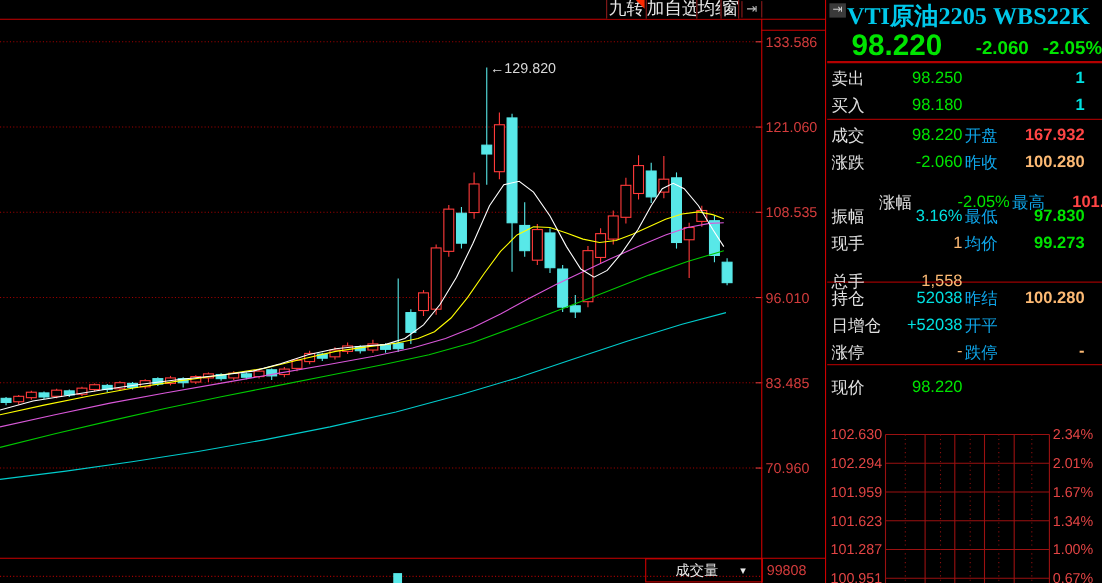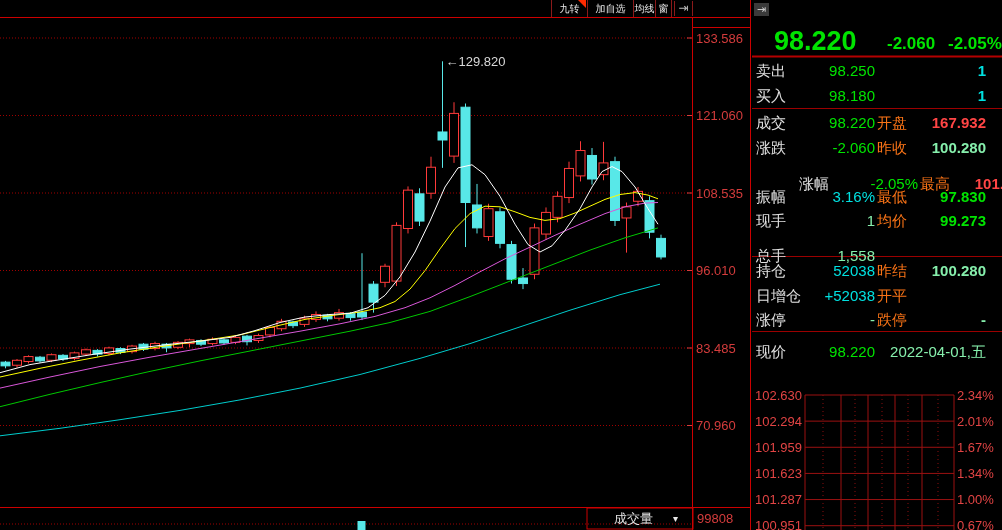--- a/index.html
+++ b/index.html
@@ -1,44 +1,44 @@
 <!DOCTYPE html>
 <html><head>
 <meta charset="utf-8">
 <style>
   html,body{margin:0;padding:0;background:#000;}
   body{width:1002px;height:530px;position:relative;overflow:hidden;
        font-family:"Liberation Sans",sans-serif;}
   #chart-svg{position:absolute;left:0;top:0;}
   
   #toolbar{position:absolute;left:551px;top:0;height:17px;display:flex;z-index:5;}
-  .tbtn{position:relative;height:17px;line-height:17px;color:#e8e8e8;font-size:10px;
+  .tbtn{position:relative;height:17px;line-height:17px;color:#e8e8e8;font-size:16px;
         text-align:center;border-left:1px solid #8b1a1a;box-sizing:border-box;
         background:#000;cursor:pointer;white-space:nowrap;overflow:hidden;}
   .tbtn:last-of-type{border-right:1px solid #8b1a1a;}
   .tri{position:absolute;left:578px;top:0;width:0;height:0;z-index:6;
        border-left:8px solid transparent;border-top:8px solid #ff2a00;}
   .tarrow{position:absolute;left:674px;top:1px;width:17px;height:15px;color:#b8b8b8;
           font-size:12px;line-height:15px;text-align:center;border-left:1px solid #8b1a1a;
           border-right:1px solid #8b1a1a;z-index:5;cursor:pointer;}
   
   #panel{position:absolute;left:752px;top:0;width:250px;height:530px;z-index:4;}
   #collapse{position:absolute;left:2px;top:3px;width:15px;height:13px;background:#3a3a3a;
             color:#c8c8c8;font-size:11px;line-height:13px;text-align:center;cursor:pointer;}
   #ptitle{position:absolute;left:18px;top:0px;font-family:"Liberation Serif",serif;
           font-weight:bold;font-size:22px;color:#00c8ea;white-space:nowrap;}
   #plast{position:absolute;left:22px;top:26px;font-size:27px;font-weight:bold;color:#00e400;}
   #pchg{position:absolute;left:135px;top:34px;font-size:17px;font-weight:bold;color:#00e400;}
   #pchgp{position:absolute;left:196px;top:34px;font-size:17px;font-weight:bold;color:#00e400;}
   .prow{position:absolute;left:0;width:238px;height:24px;font-size:15px;}
   .plabel{position:absolute;left:4px;top:3px;color:#e0e0e0;}
   .pv1{position:absolute;left:30px;top:3px;width:93px;text-align:right;font-weight:normal;}
-  .plabel2{position:absolute;left:125px;top:3px;color:#f97316;}
+  .plabel2{position:absolute;left:125px;top:3px;color:#0ea5e9;}
   .pv2{position:absolute;right:4px;top:3px;width:118px;text-align:right;font-weight:bold;}
-  .c-green{color:#00e400}.c-cyan{color:#00e0e0}.c-red{color:#ff4545}.c-white{color:#86efac}
+  .c-green{color:#00e400}.c-cyan{color:#00e0e0}.c-red{color:#ff4545}.c-white{color:#fdba74}
   .pdate{font-weight:normal;}
 </style>
 </head>
 <body>
 
 <svg id="chart-svg" width="1002" height="530">
     <line x1="0" y1="38" x2="692" y2="38" stroke="#a00000" stroke-width="1" stroke-dasharray="1,2"></line>
     <line x1="687" y1="38" x2="693" y2="38" stroke="#d43c3c" stroke-width="1"></line>
     <text x="696" y="42.5" fill="#d43c3c" font-size="13" text-anchor="start" font-family="&quot;Liberation Sans&quot;,sans-serif" font-weight="normal">133.586</text>
     <line x1="0" y1="115.5049500207582" x2="692" y2="115.5049500207582" stroke="#a00000" stroke-width="1" stroke-dasharray="1,2"></line>
@@ -228,20 +228,21 @@
     <div class="tbtn" style="width: 36px;">九转</div>
     <div class="tbtn" style="width: 46px;">加自选</div>
     <div class="tbtn" style="width: 22px;">均线</div>
     <div class="tbtn" style="width: 17px;">窗</div>
   </div>
 <div class="tri"></div>
 <div class="tarrow">⇥</div>
 
 <div id="panel">
   <div id="collapse">⇥</div>
+  <div id="ptitle">VTI原油2205 WBS22K</div>
   <div id="plast">98.220</div>
   <div id="pchg">-2.060</div>
   <div id="pchgp">-2.05%</div>
   <div id="rows-bidask">
       <div class="prow" style="top: 59px;">
         <span class="plabel">卖出</span>
         <span class="pv1 c-green">98.250</span>
         <span class="pv2 c-cyan">1</span>
       </div>
       <div class="prow" style="top: 84px;">
@@ -302,16 +303,15 @@
         <span class="plabel">涨停</span>
         <span class="pv1 c-white">-</span>
         <span class="plabel2">跌停</span>
         <span class="pv2 c-white">-</span>
       </div>
     </div>
   <div id="row-current">
       <div class="prow" style="top: 340px;">
         <span class="plabel">现价</span>
         <span class="pv1 c-green">98.220</span>
-        <span class="pv2 c-white pdate">2022-04-01,五</span>
       </div>
     </div>
 </div>
 
 </body></html>

